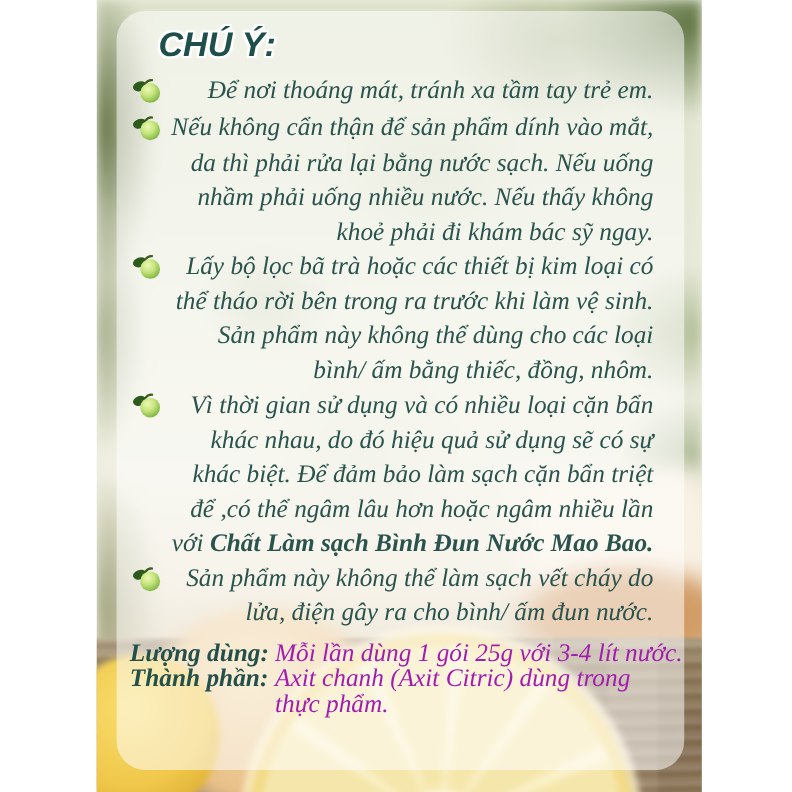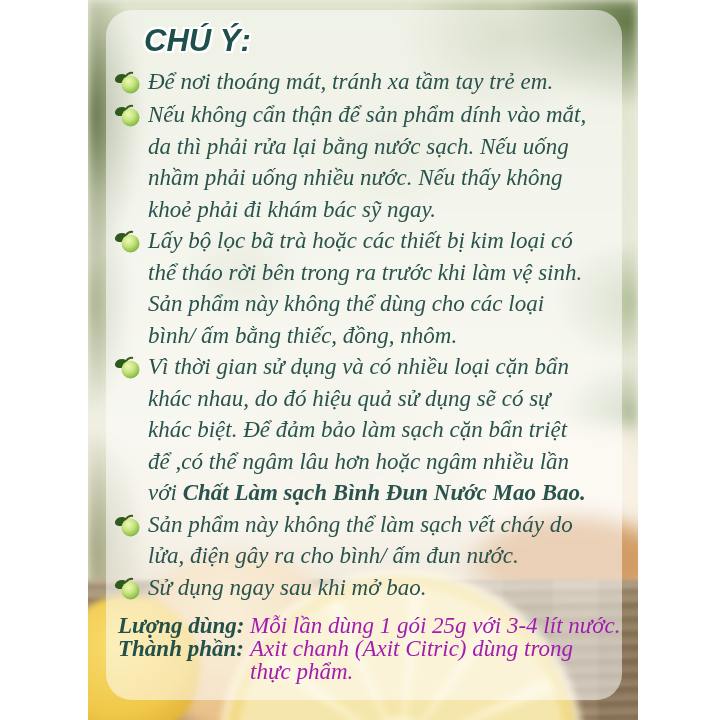--- a/index.html
+++ b/index.html
@@ -74,21 +74,21 @@
   }
   .title{
     margin:0 0 6px 32px;
     font-family:"Liberation Sans", sans-serif;
     font-style:italic;font-weight:bold;
     font-size:31px;line-height:38px;
     color:#1e4f4b;letter-spacing:0;
     text-shadow:-2px -2px 0 #fff,2px -2px 0 #fff,-2px 2px 0 #fff,2px 2px 0 #fff,
                  0 -2px 0 #fff,0 2px 0 #fff,-2px 0 0 #fff,2px 0 0 #fff,0 0 6px #fff;
   }
-  ul.notes{list-style:none;margin:0;padding:0;}
+  ul.notes{list-style:none;margin:0;padding:0;text-align:right;}
   ul.notes li{display:flex;align-items:flex-start;}
   .bullet{flex:0 0 34px;padding-top:5px;padding-left:2px;}
   .note-text{
     flex:1;margin:0;padding-right:2px;
     font-style:italic;font-size:23px;line-height:31.5px;
     color:#2a534e;
   }
   .note-text b{font-weight:bold;}
   .info{margin:9px 0 0 6px;}
   .info-row{display:grid;grid-template-columns:132px 1fr;column-gap:0;}
@@ -162,28 +162,20 @@
       <p class="note-text"><span>Vì thời gian sử dụng và có nhiều loại cặn bẩn khác nhau, do đó hiệu quả sử dụng sẽ có sự khác biệt. Để đảm bảo làm sạch cặn bẩn triệt để ,có thể ngâm lâu hơn hoặc ngâm nhiều lần với </span><b>Chất Làm sạch Bình Đun Nước Mao Bao.</b></p>
     </li>
     <li>
       <span class="bullet"><svg width="28" height="24" viewBox="0 0 28 24">
             <path d="M12 5 Q15 1 19 2" stroke="#3a5a20" stroke-width="2" fill="none"></path>
             <ellipse cx="7" cy="7.5" rx="6.2" ry="4.4" fill="#2f5a1d" transform="rotate(-18 7 7.5)"></ellipse>
             <circle cx="16.5" cy="13.5" r="9" fill="url(#limeG)"></circle>
           </svg></span>
       <p class="note-text"><span>Sản phẩm này không thể làm sạch vết cháy do lửa, điện gây ra cho bình/ ấm đun nước.</span><b></b></p>
     </li>
-    <li>
-      <span class="bullet"><svg width="28" height="24" viewBox="0 0 28 24">
-            <path d="M12 5 Q15 1 19 2" stroke="#3a5a20" stroke-width="2" fill="none"></path>
-            <ellipse cx="7" cy="7.5" rx="6.2" ry="4.4" fill="#2f5a1d" transform="rotate(-18 7 7.5)"></ellipse>
-            <circle cx="16.5" cy="13.5" r="9" fill="url(#limeG)"></circle>
-          </svg></span>
-      <p class="note-text"><span>Sử dụng ngay sau khi mở bao.</span><b></b></p>
-    </li>
   </ul>
 
   <div class="info">
     <div class="info-row">
       <span class="info-label">Lượng dùng:</span>
       <span class="info-value">Mỗi lần dùng 1 gói 25g với 3-4 lít nước.</span>
     </div>
     <div class="info-row">
       <span class="info-label">Thành phần:</span>
       <span class="info-value">Axit chanh (Axit Citric) dùng trong thực phẩm.</span>

